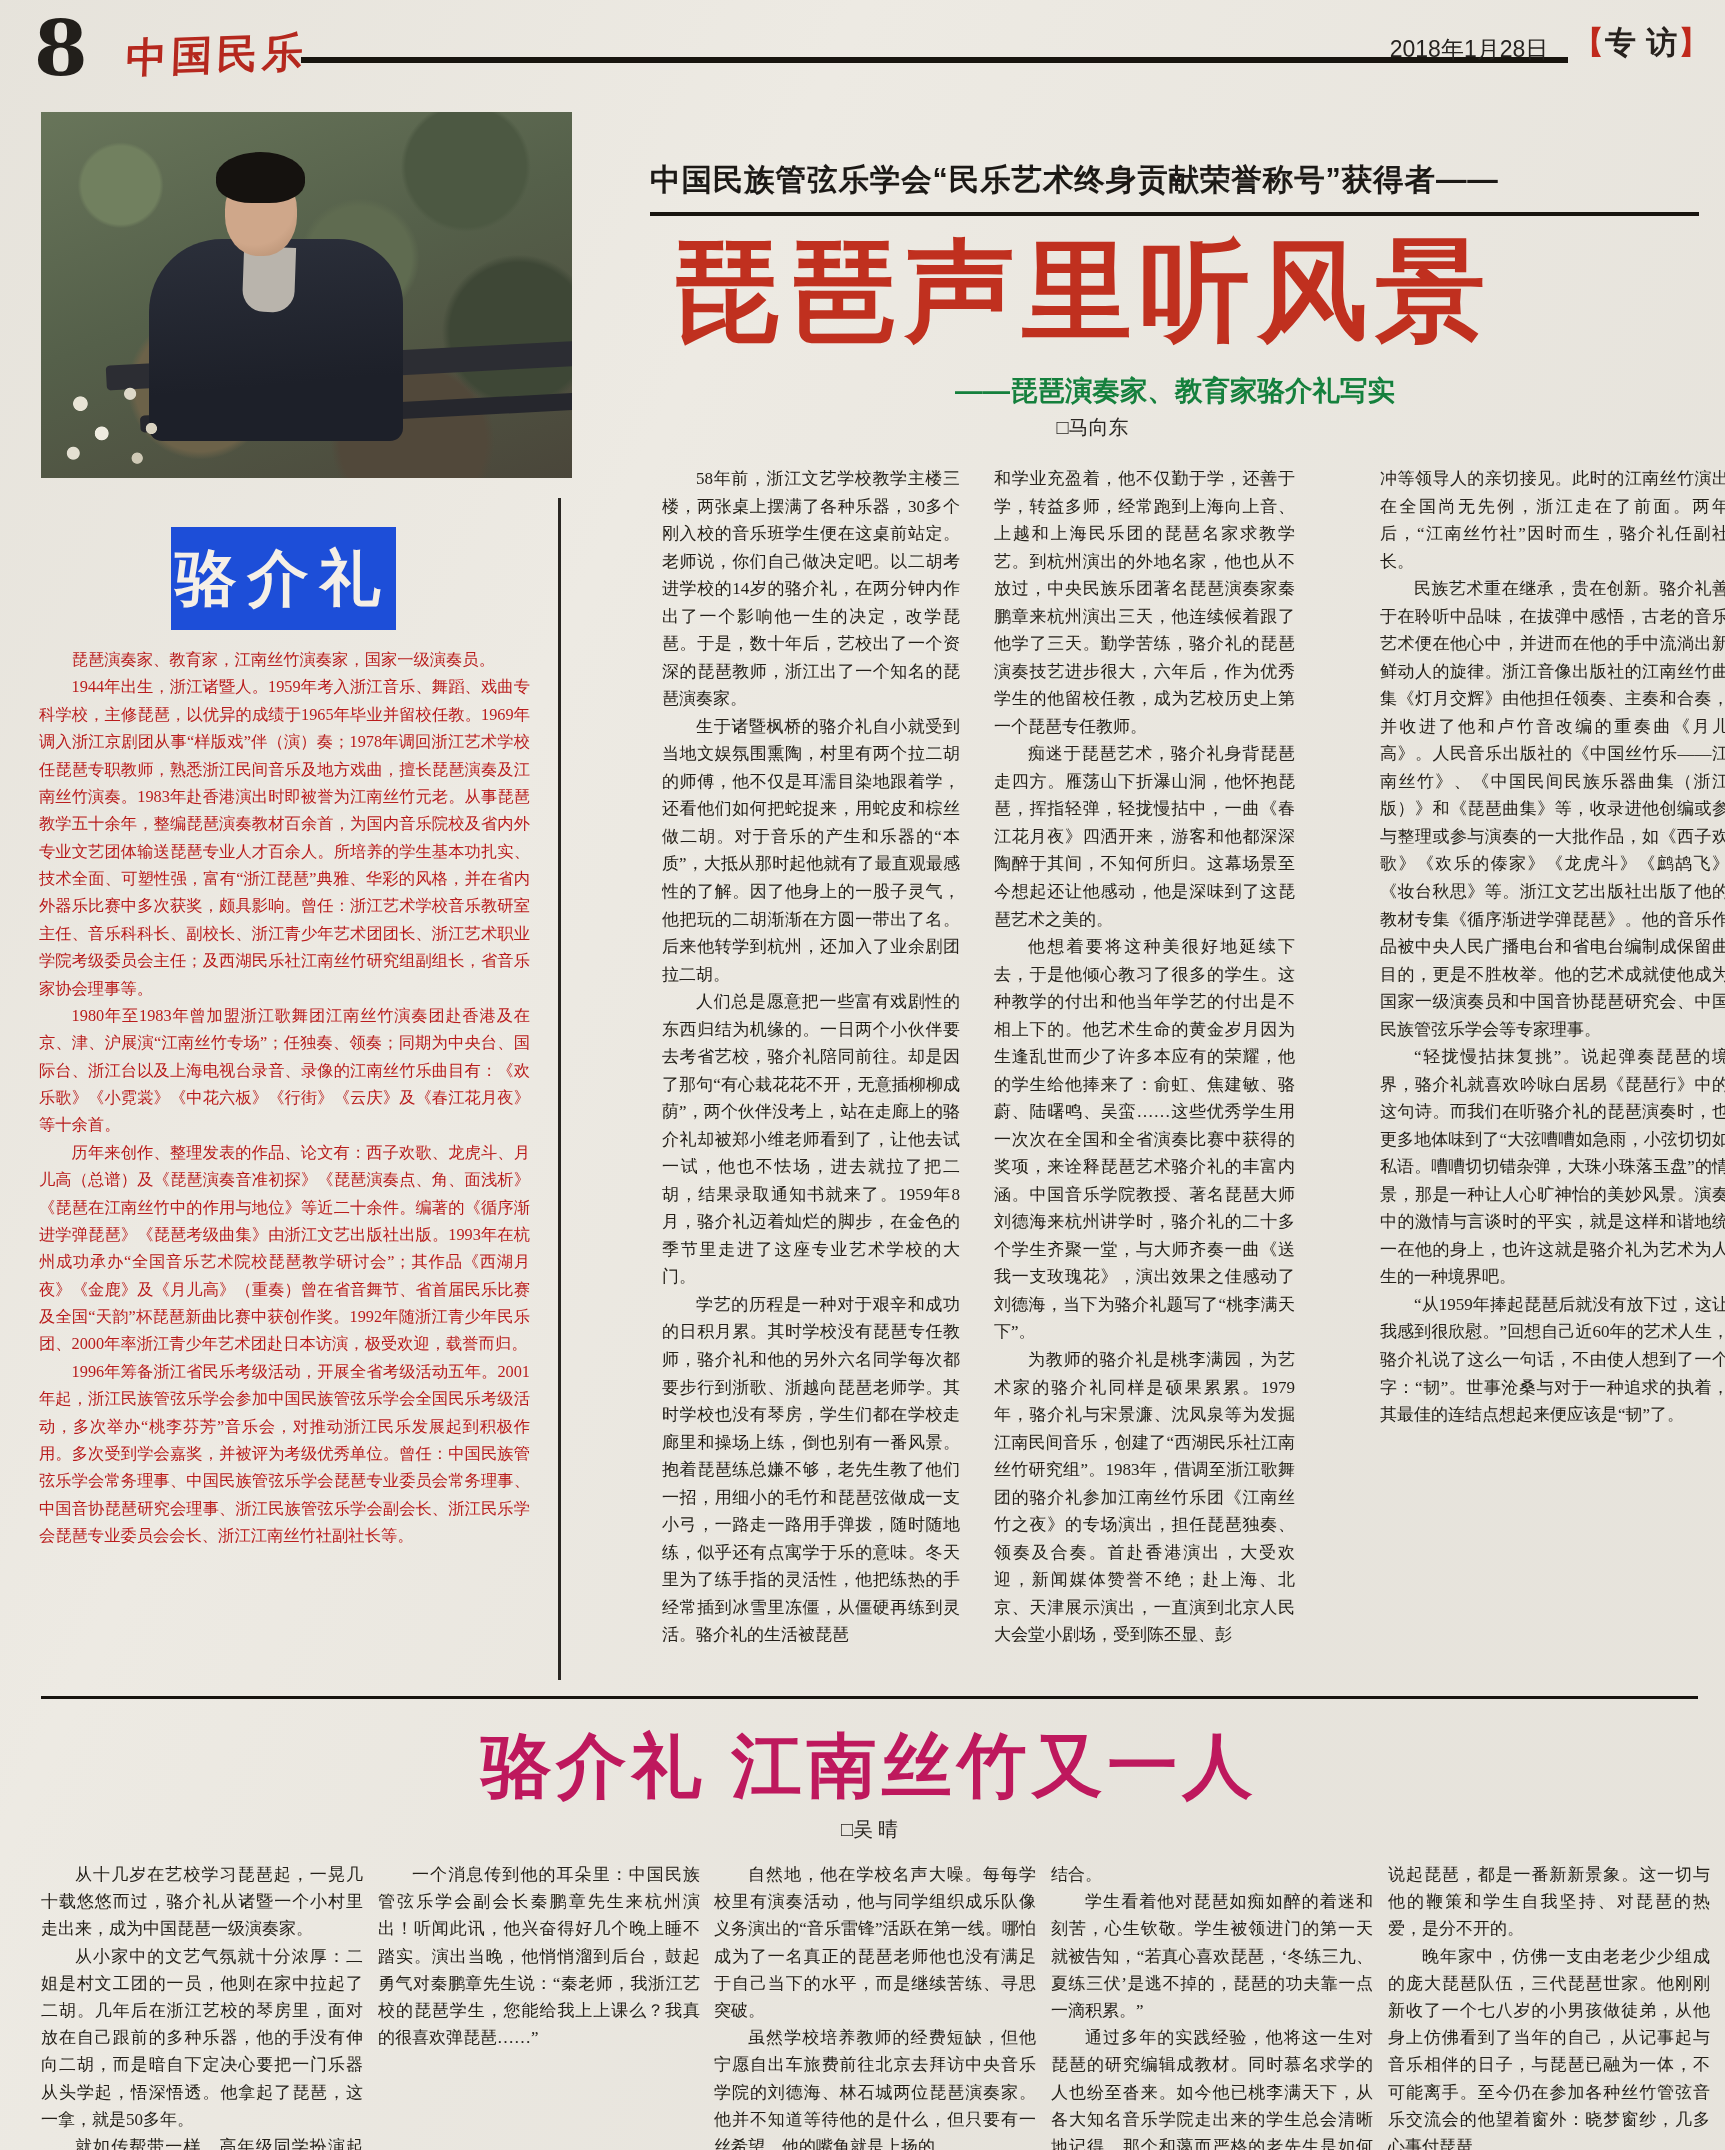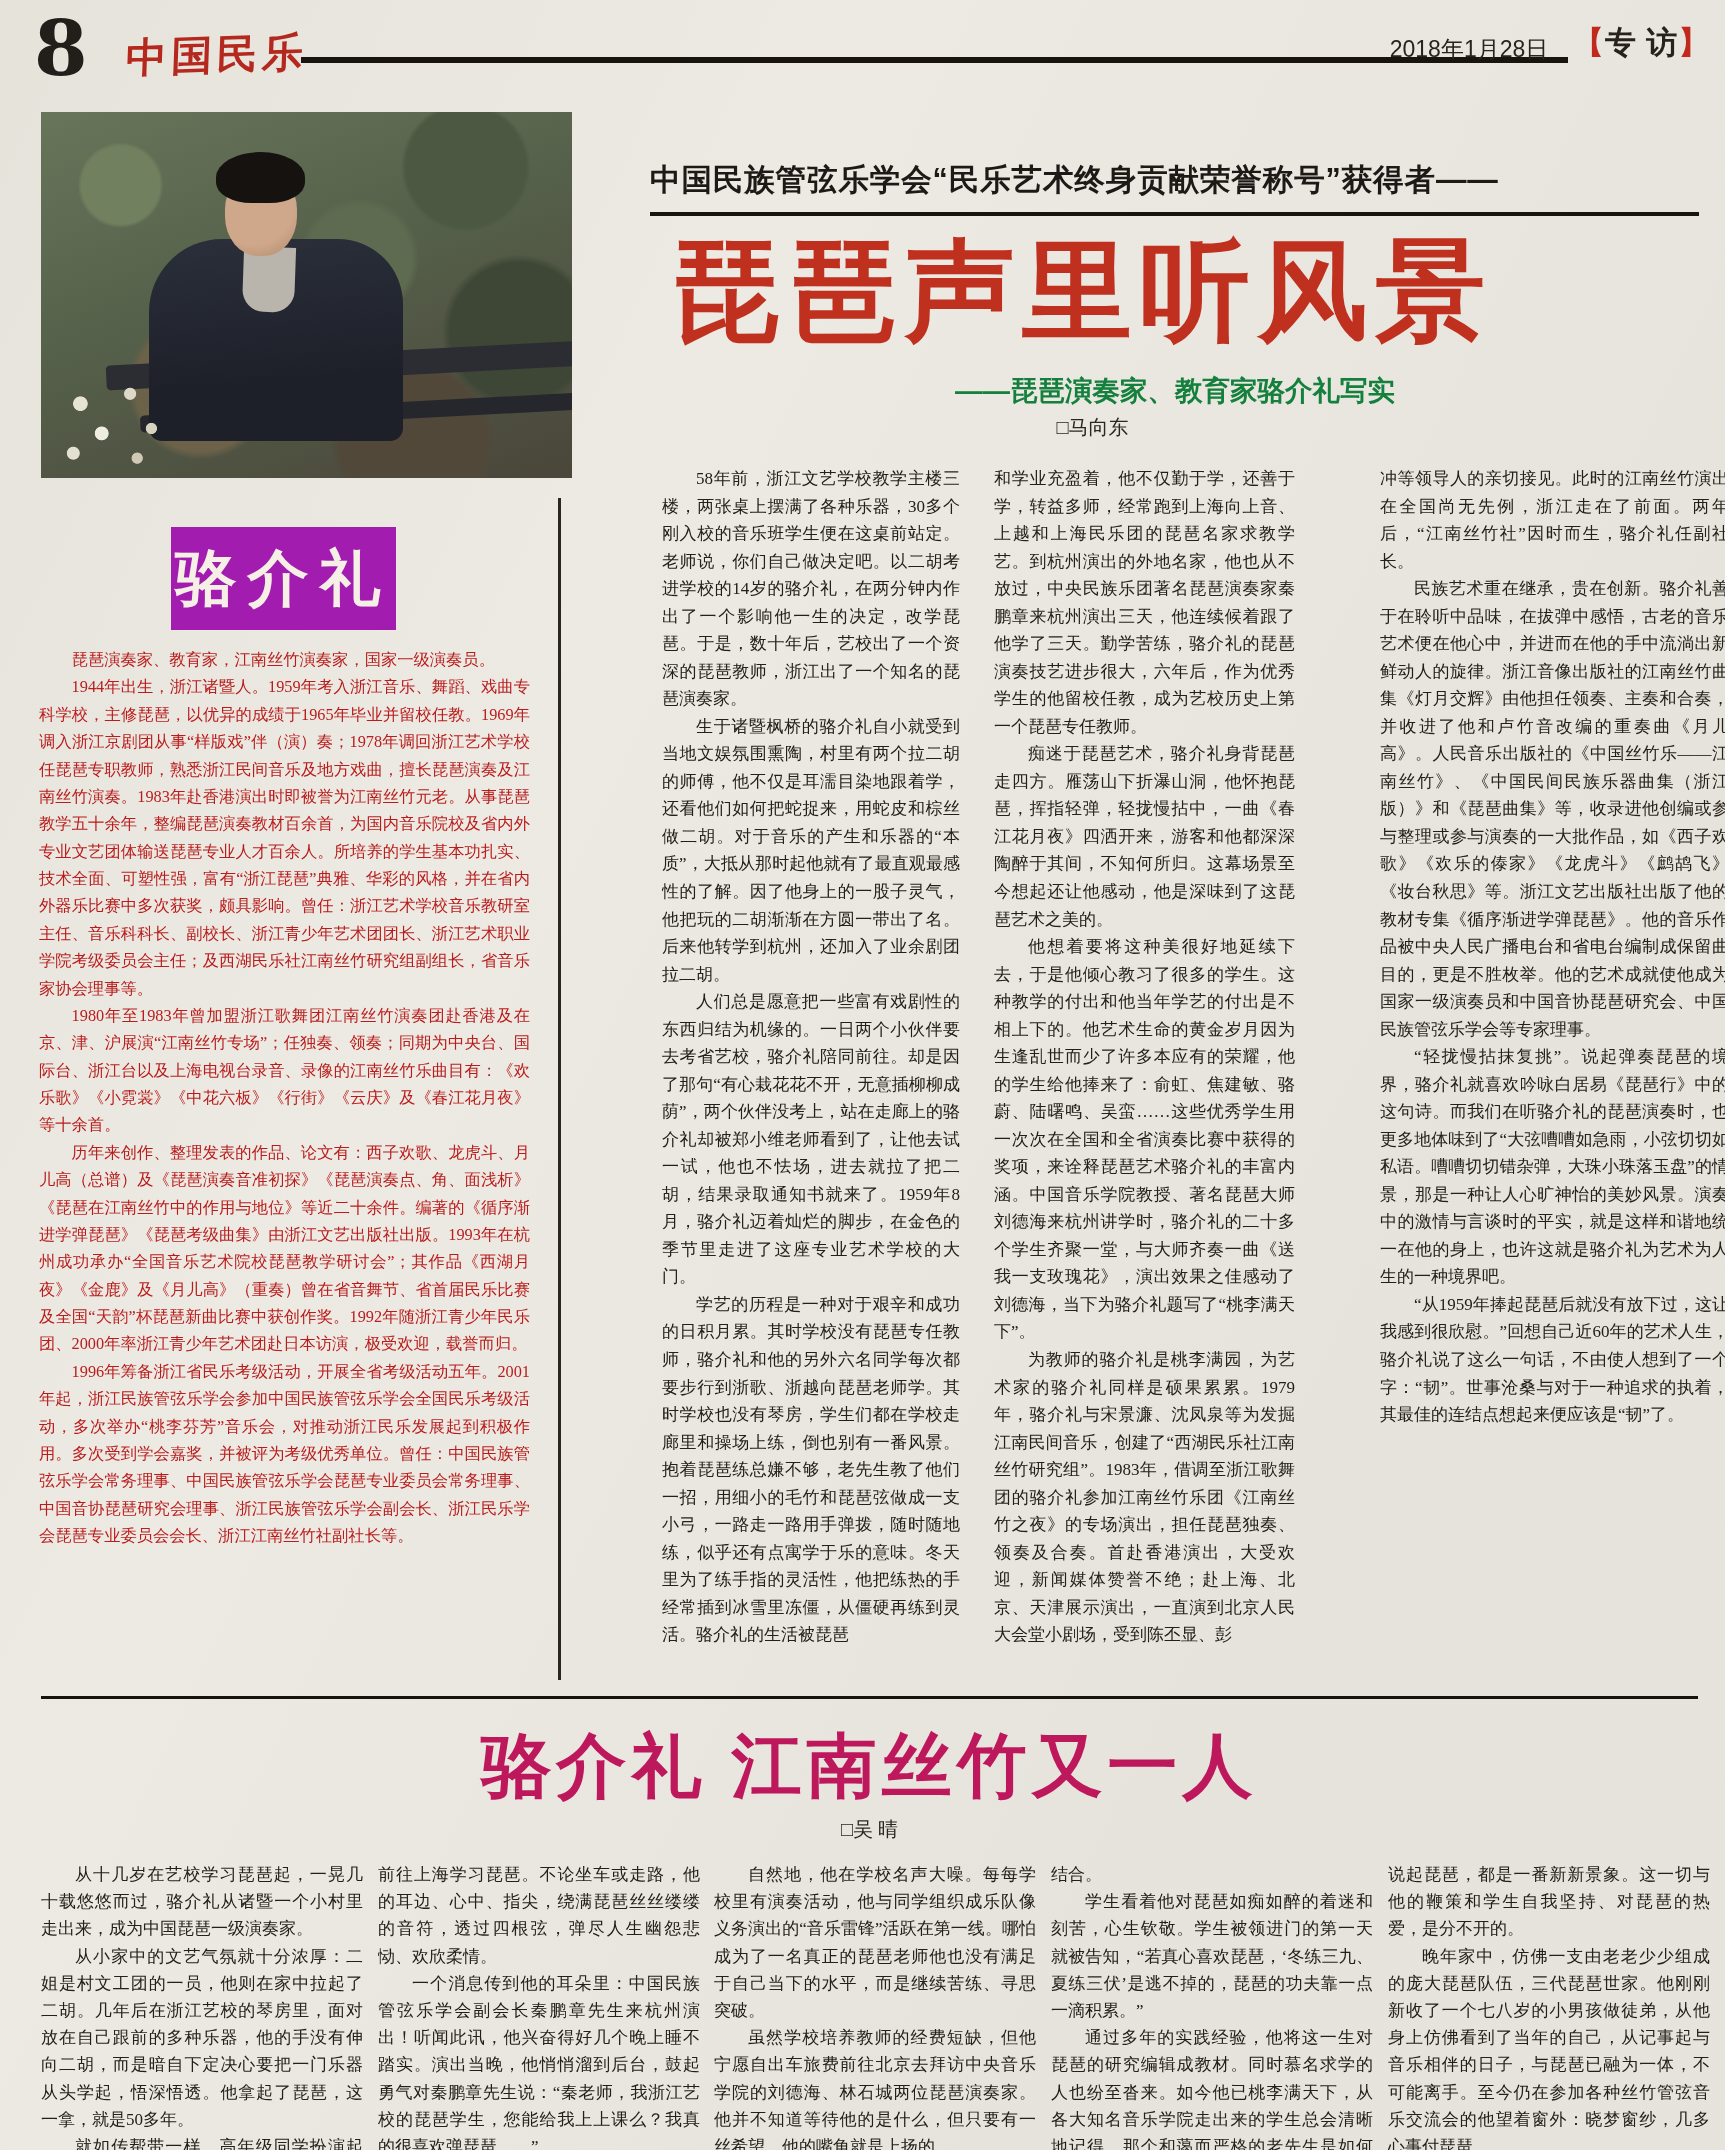--- a/index.html
+++ b/index.html
@@ -66,21 +66,21 @@
             font-family:"Liberation Sans","DejaVu Sans",sans-serif; letter-spacing:0.9px; color:#1c1916; }
   .kicker-rule { left:650px; top:212px; width:1049px; height:3.9px; background:#18150f; }
   .main-title { left:669px; top:230px; width:1032px; font-size:110px; line-height:1.1;
                 font-weight:bold; color:#c0301f; letter-spacing:7.7px;
                 font-family:"Liberation Sans","DejaVu Sans",sans-serif; }
   .subtitle { left:650px; top:373px; width:1050px; text-align:center; font-size:27.5px;
               font-weight:bold; font-family:"Liberation Sans",sans-serif; color:#15803d; }
   .lead-byline { left:942px; top:414px; width:301px; text-align:center; font-size:20px; color:#2a2622; }
 
   
-  .bio-box { left:171px; top:527px; width:225px; height:103px; background:#a21caf;
+  .bio-box { left:171px; top:527px; width:225px; height:103px; background:#1d4ed8;
              color:#f5efe6; font-size:61px; font-weight:bold; letter-spacing:11.2px;
              font-family:"Liberation Sans",sans-serif; display:flex; align-items:center; justify-content:center; }
   .bio { left:39px; top:646px; width:491px; height:1028px; overflow:hidden;
          font-size:16.3px; line-height:1.68; text-align:justify; color:#b91c1c; }
   .bio p { text-indent:2em; }
   .v-divider { left:558px; top:498px; width:2.6px; height:1182px; background:#2a2723; }
 
   
   .mcol { top:465px; height:1216px; overflow:hidden; font-size:17px; line-height:1.62;
           text-align:justify; color:#242019; }
@@ -162,21 +162,20 @@
   <div class="abs b-title">骆介礼 江南丝竹又一人</div>
   <div class="abs b-byline">□吴 晴</div>
 
   <div class="abs bcol bcol-1">
     <p>从十几岁在艺校学习琵琶起，一晃几十载悠悠而过，骆介礼从诸暨一个小村里走出来，成为中国琵琶一级演奏家。</p>
     <p>从小家中的文艺气氛就十分浓厚：二姐是村文工团的一员，他则在家中拉起了二胡。几年后在浙江艺校的琴房里，面对放在自己跟前的多种乐器，他的手没有伸向二胡，而是暗自下定决心要把一门乐器从头学起，悟深悟透。他拿起了琵琶，这一拿，就是50多年。</p>
     <p>就如传帮带一样，高年级同学扮演起教师的角色，而学长们能给予的简单乐理知识和琵琶技法并不复杂，他短短半年就学会了。每天四个多小时的练习还是“吃不饱”，求知若渴的他竟只身一人跑到上海去“找师傅”。</p>
 
   </div>
   <div class="abs bcol bcol-2">
-    <p class="cont">前往上海学习琵琶。不论坐车或走路，他的耳边、心中、指尖，绕满琵琶丝丝缕缕的音符，透过四根弦，弹尽人生幽怨悲恸、欢欣柔情。</p>
     <p>一个消息传到他的耳朵里：中国民族管弦乐学会副会长秦鹏章先生来杭州演出！听闻此讯，他兴奋得好几个晚上睡不踏实。演出当晚，他悄悄溜到后台，鼓起勇气对秦鹏章先生说：“秦老师，我浙江艺校的琵琶学生，您能给我上上课么？我真的很喜欢弹琵琶……”</p>
 
   </div>
   <div class="abs bcol bcol-3">
     <p>自然地，他在学校名声大噪。每每学校里有演奏活动，他与同学组织成乐队像义务演出的“音乐雷锋”活跃在第一线。哪怕成为了一名真正的琵琶老师他也没有满足于自己当下的水平，而是继续苦练、寻思突破。</p>
     <p>虽然学校培养教师的经费短缺，但他宁愿自出车旅费前往北京去拜访中央音乐学院的刘德海、林石城两位琵琶演奏家。他并不知道等待他的是什么，但只要有一丝希望，他的嘴角就是上扬的。</p>
 
   </div>
   <div class="abs bcol bcol-4">
     <p class="cont">结合。</p>

